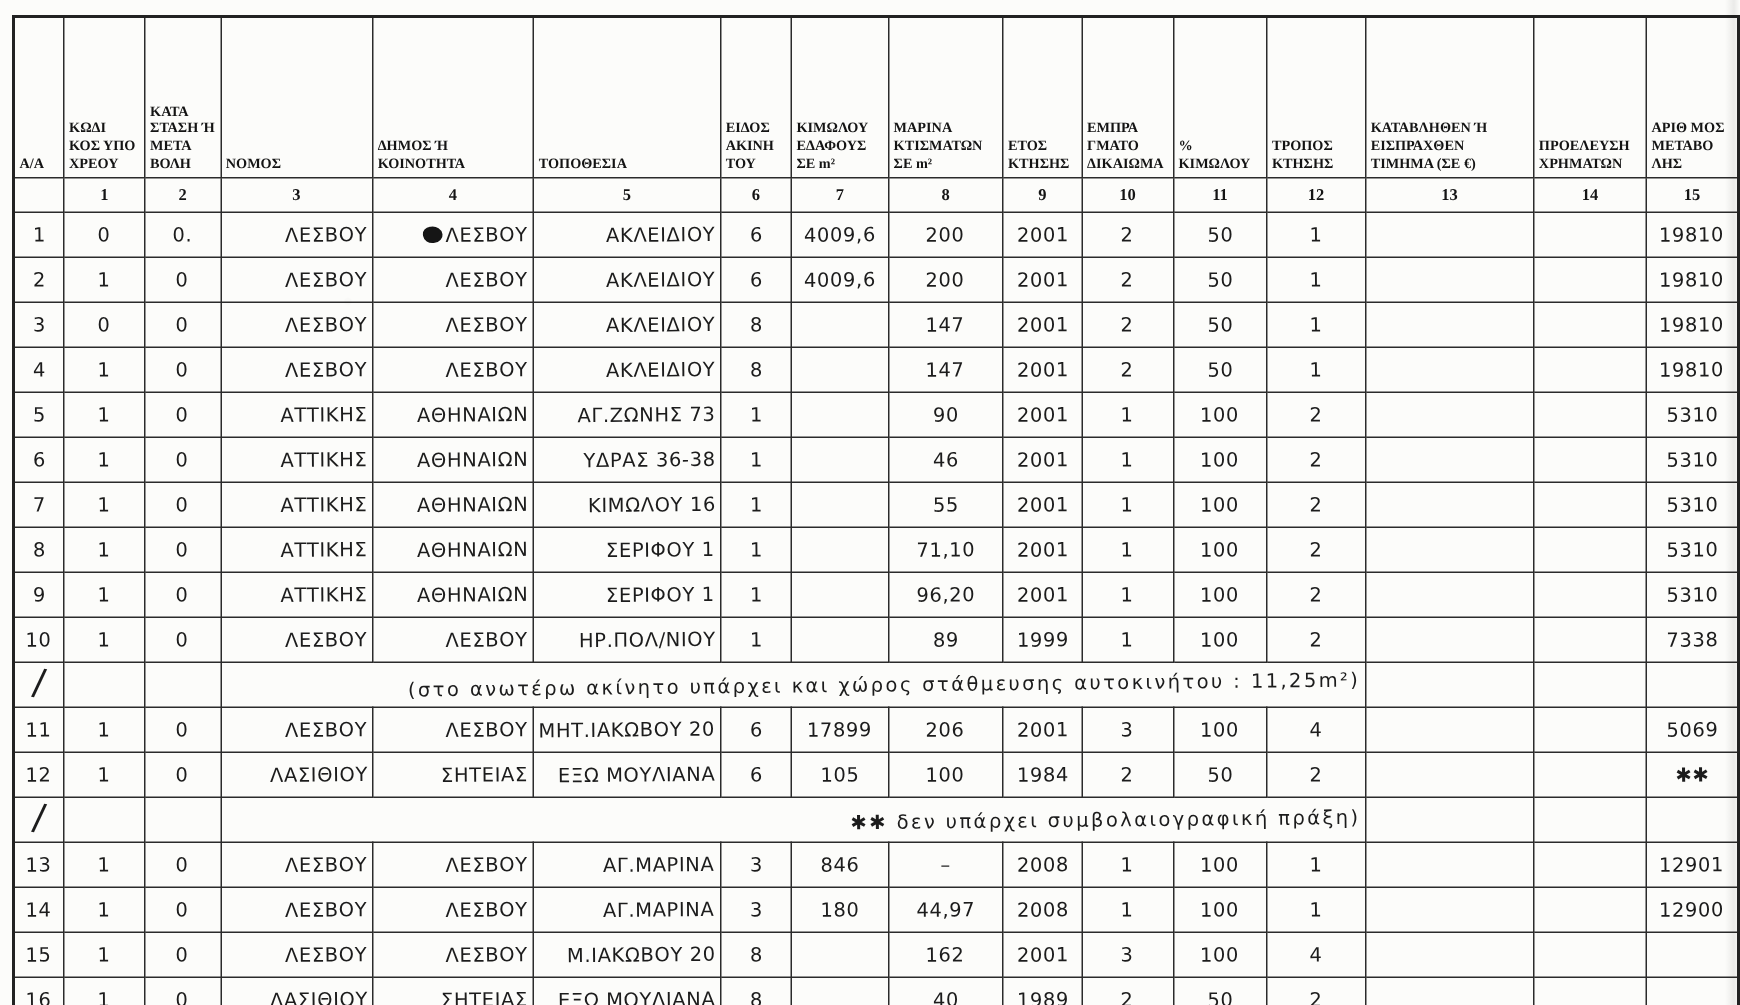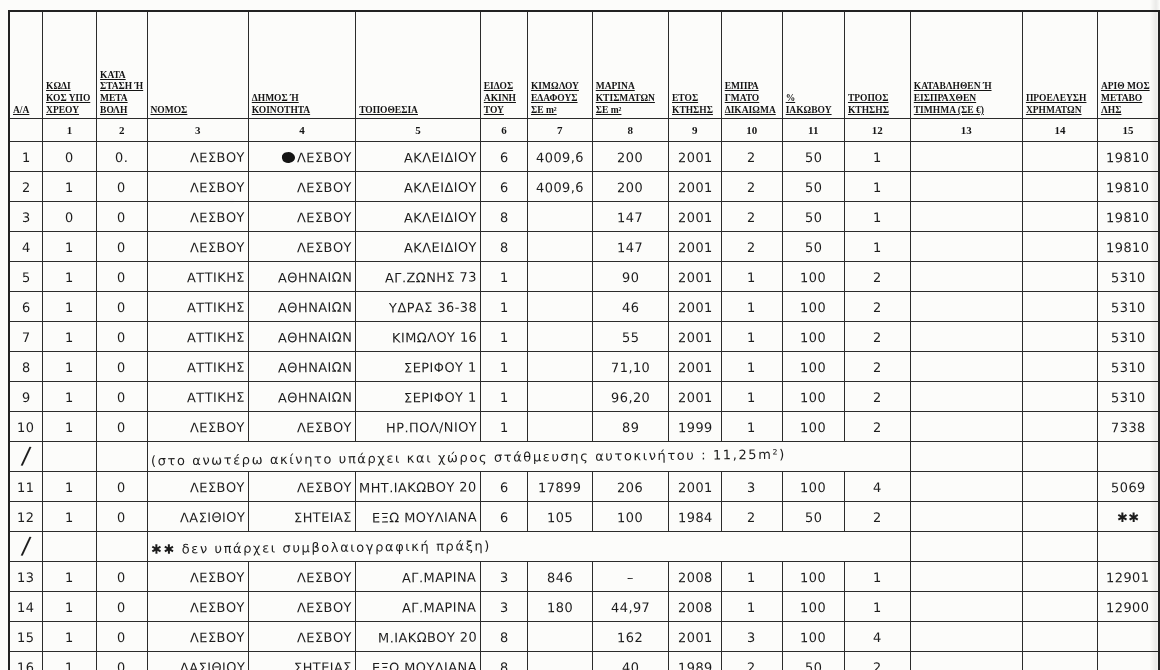--- a/index.html
+++ b/index.html
@@ -36,21 +36,20 @@
     height:104px;
     vertical-align:bottom;
     font-family:"Liberation Serif", serif;
     font-weight:bold;
     font-size:9.5px;
     line-height:1.25;
     color:#141414;
     text-align:left;
     overflow-wrap:anywhere;
     word-break:break-word;
-    text-decoration:underline;
   }
   thead tr.nums th{
     height:20px;
     font-family:"Liberation Serif", serif;
     font-weight:bold;
     font-size:11px;
     color:#141414;
     text-align:center;
     vertical-align:middle;
   }
@@ -59,21 +58,21 @@
     font-family:"DejaVu Sans", sans-serif;
     font-size:13px;
     color:#1c1c1c;
     letter-spacing:0.4px;
     display:inline-block;
     transform:rotate(-0.6deg);
     white-space:nowrap;
   }
   td.al-left{text-align:right;}
   td.al-center{text-align:center;}
-  td.note-span{text-align:left;}
+  td.note-span{text-align:right;}
   td.note-span .hand{letter-spacing:1.6px;font-size:13px;}
   .slash{
     font-family:"DejaVu Sans", sans-serif;
     font-size:24px;color:#1c1c1c;
     display:inline-block;transform:rotate(8deg);line-height:20px;
   }
   .ink-blot{
     display:inline-block;width:13px;height:11px;
     background:#151515;border-radius:45% 60% 50% 55%;
     vertical-align:middle;margin-right:2px;
@@ -109,21 +108,21 @@
           <th>ΚΩΔΙ ΚΟΣ ΥΠΟ ΧΡΕΟΥ</th>
           <th>ΚΑΤΑ ΣΤΑΣΗ Ή ΜΕΤΑ ΒΟΛΗ</th>
           <th>ΝΟΜΟΣ</th>
           <th>ΔΗΜΟΣ Ή ΚΟΙΝΟΤΗΤΑ</th>
           <th>ΤΟΠΟΘΕΣΙΑ</th>
           <th>ΕΙΔΟΣ ΑΚΙΝΗ ΤΟΥ</th>
           <th>ΚΙΜΩΛΟΥ ΕΔΑΦΟΥΣ ΣΕ m²</th>
           <th>ΜΑΡΙΝΑ ΚΤΙΣΜΑΤΩΝ ΣΕ m²</th>
           <th>ΕΤΟΣ ΚΤΗΣΗΣ</th>
           <th>ΕΜΠΡΑ ΓΜΑΤΟ ΔΙΚΑΙΩΜΑ</th>
-          <th>% ΙΑΚΩΒΟΥ</th>
+          <th>% ΚΙΜΩΛΟΥ</th>
           <th>ΤΡΟΠΟΣ ΚΤΗΣΗΣ</th>
           <th>ΚΑΤΑΒΛΗΘΕΝ Ή ΕΙΣΠΡΑΧΘΕΝ ΤΙΜΗΜΑ (ΣΕ €)</th>
           <th>ΠΡΟΕΛΕΥΣΗ ΧΡΗΜΑΤΩΝ</th>
           <th>ΑΡΙΘ ΜΟΣ ΜΕΤΑΒΟ ΛΗΣ</th>
         </tr>
       <tr class="nums">
           <th></th>
           <th>1</th>
           <th>2</th>
           <th>3</th>

